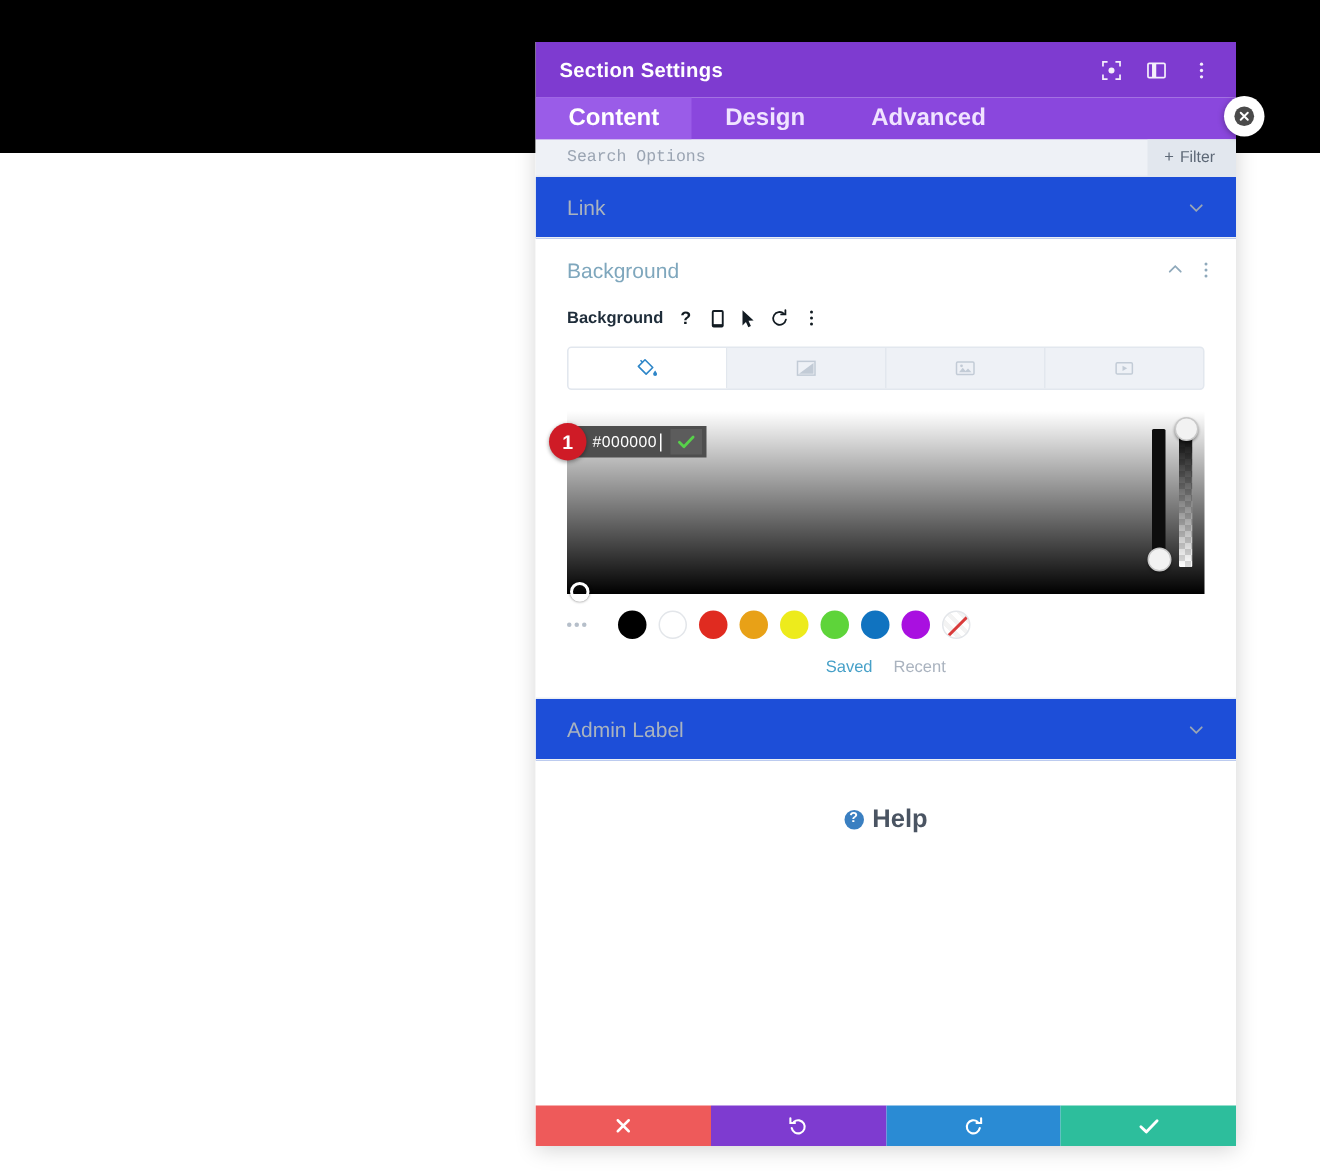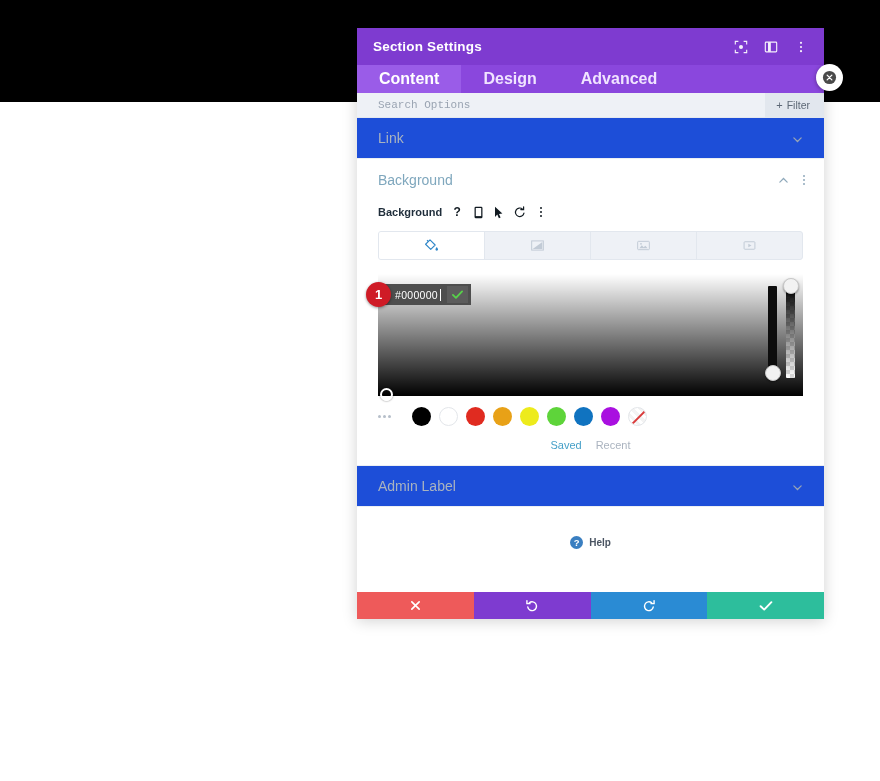--- a/index.html
+++ b/index.html
@@ -17,21 +17,21 @@
     background: #000000;
   }
   .backdrop-white {
     position: absolute; left: 0; top: 102px; width: 880px; height: 679px;
     background: #ffffff;
   }
 
   
   .modal {
     position: absolute; left: 357px; top: 28px;
-    width: 467px; height: 591px;
+    width: 467px; height: 736px;
     background: #ffffff;
     box-shadow: 0 2px 14px rgba(0,0,0,0.18);
     display: flex; flex-direction: column;
     overflow: hidden;
   }
 
   
   .modal-header {
     height: 37px; background: #7e3bd0;
     display: flex; align-items: center;
@@ -245,21 +245,21 @@
   .help-row {
     display: flex; align-items: center; justify-content: center;
     gap: 6px; margin-top: 29px; cursor: pointer;
   }
   .help-badge {
     width: 13px; height: 13px; border-radius: 50%; background: #3a7fc1;
     color: #ffffff; font-size: 9.5px; font-weight: bold;
     display: flex; align-items: center; justify-content: center;
     line-height: 1;
   }
-  .help-text { font-size: 10px; color: #4a5462; font-weight: bold; }
+  .help-text { font-size: 17px; color: #4a5462; font-weight: bold; }
 
   
   .modal-footer { display: flex; height: 27px; flex: 0 0 auto; }
   .fbtn {
     flex: 1; display: flex; align-items: center; justify-content: center;
     cursor: pointer; color: #ffffff;
   }
   .fbtn svg { display: block; }
   .fbtn-cancel { background: #ee5a5a; }
   .fbtn-undo   { background: #7e3bd0; }

